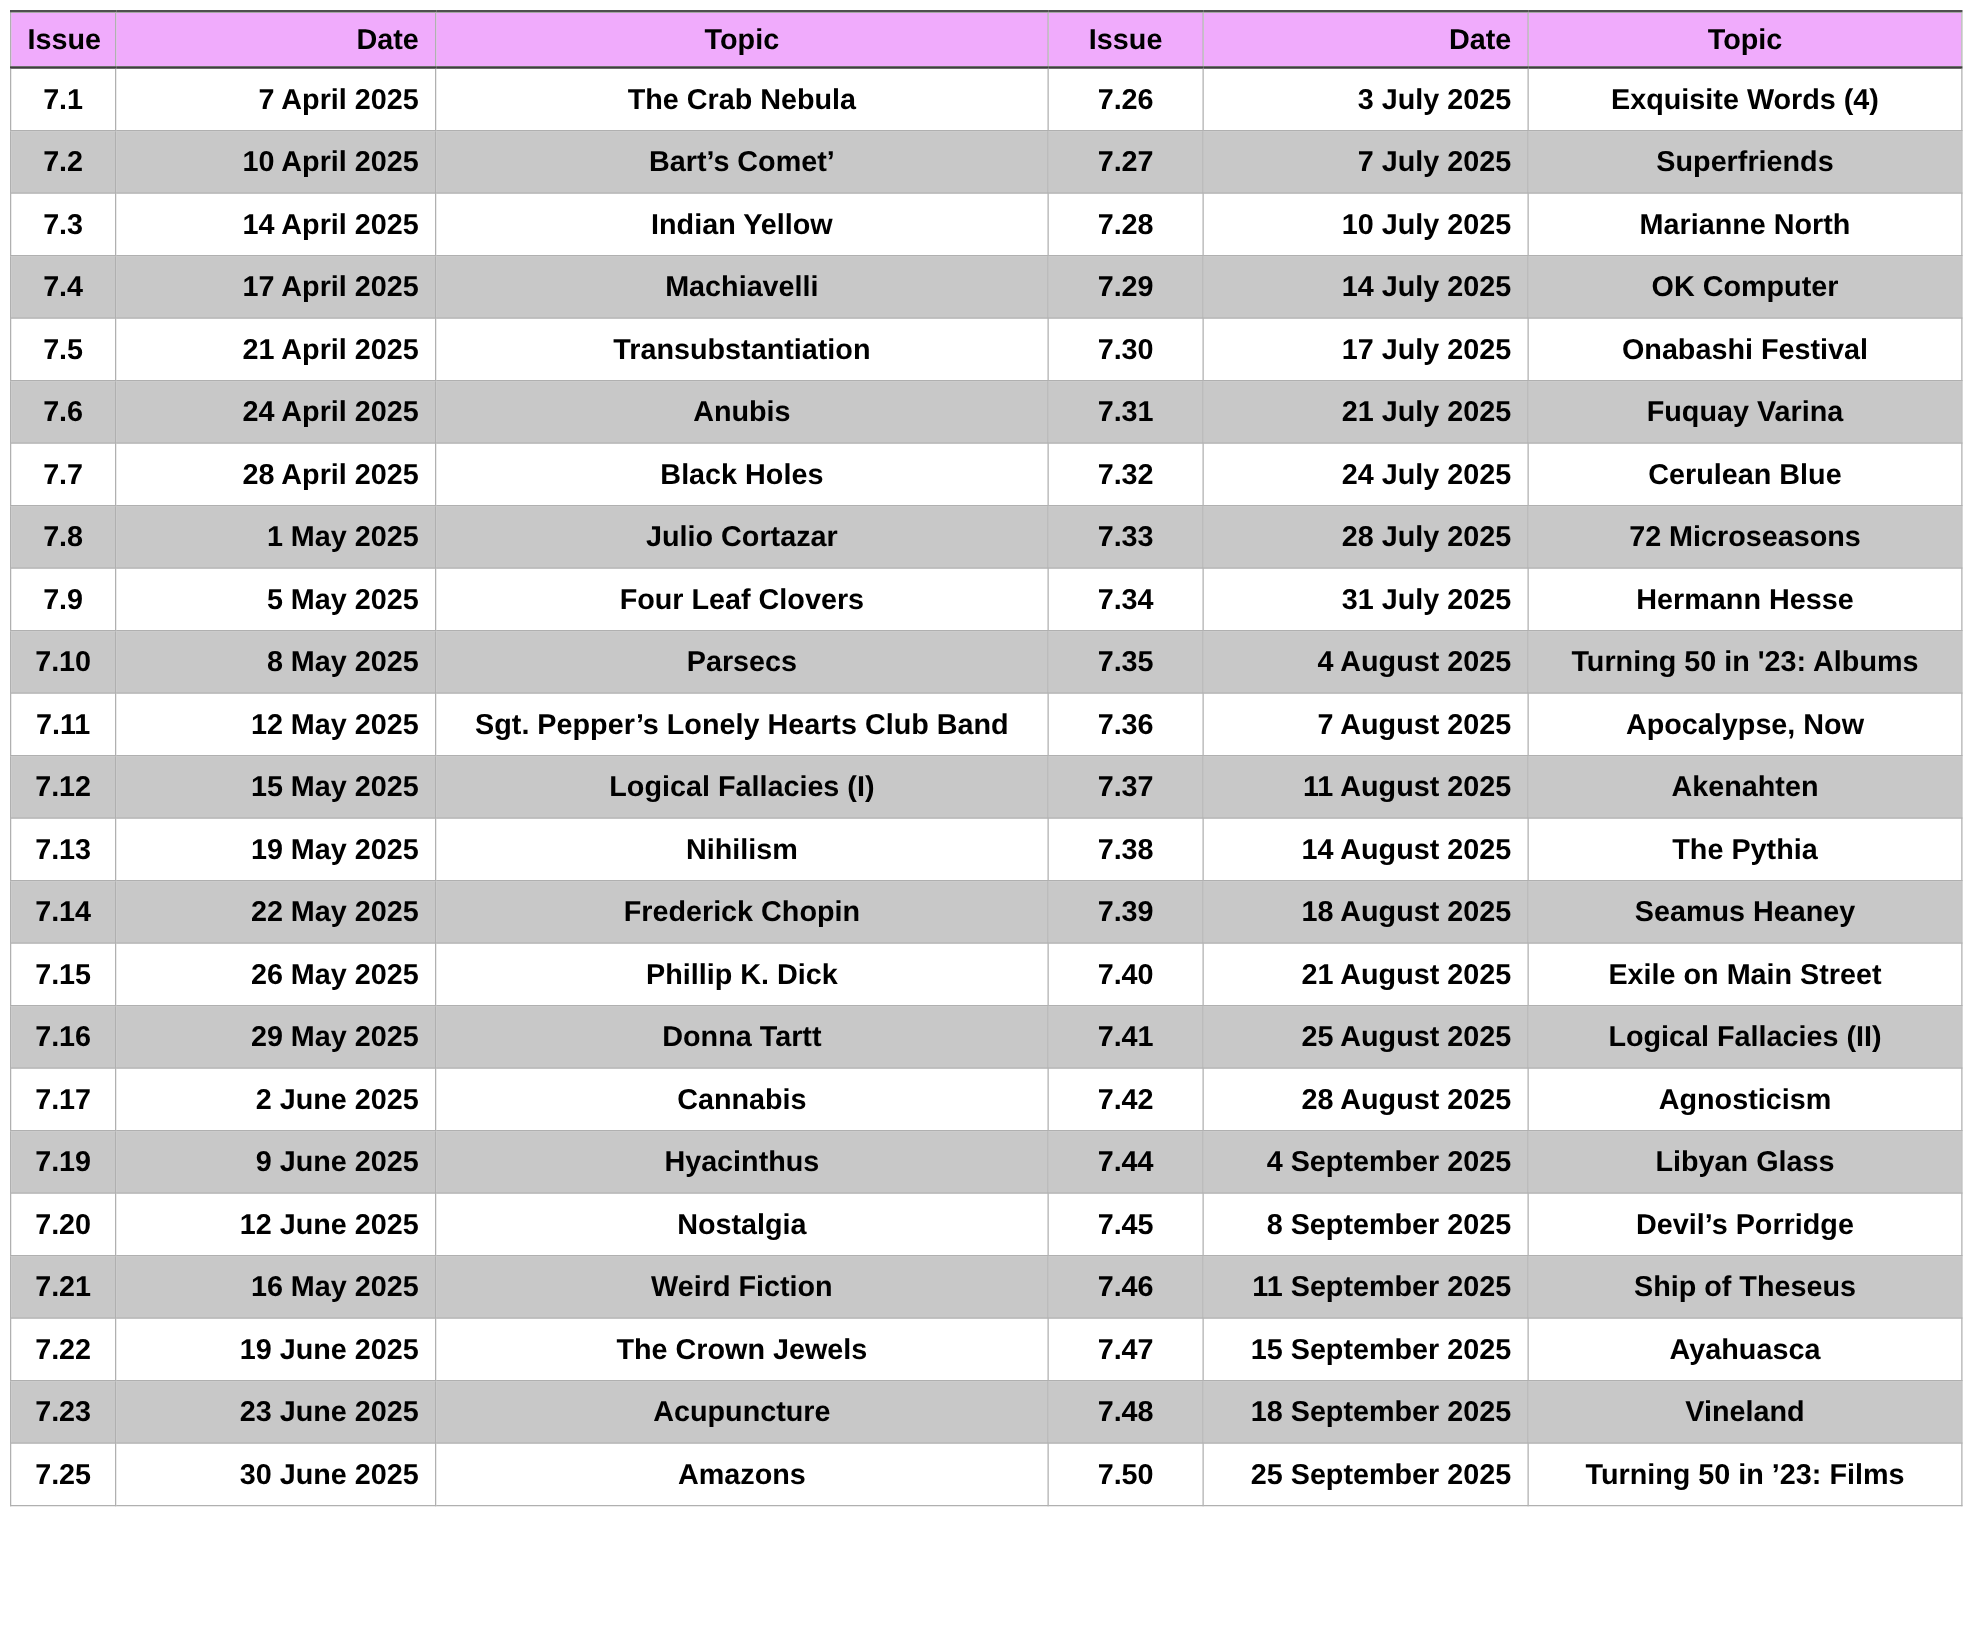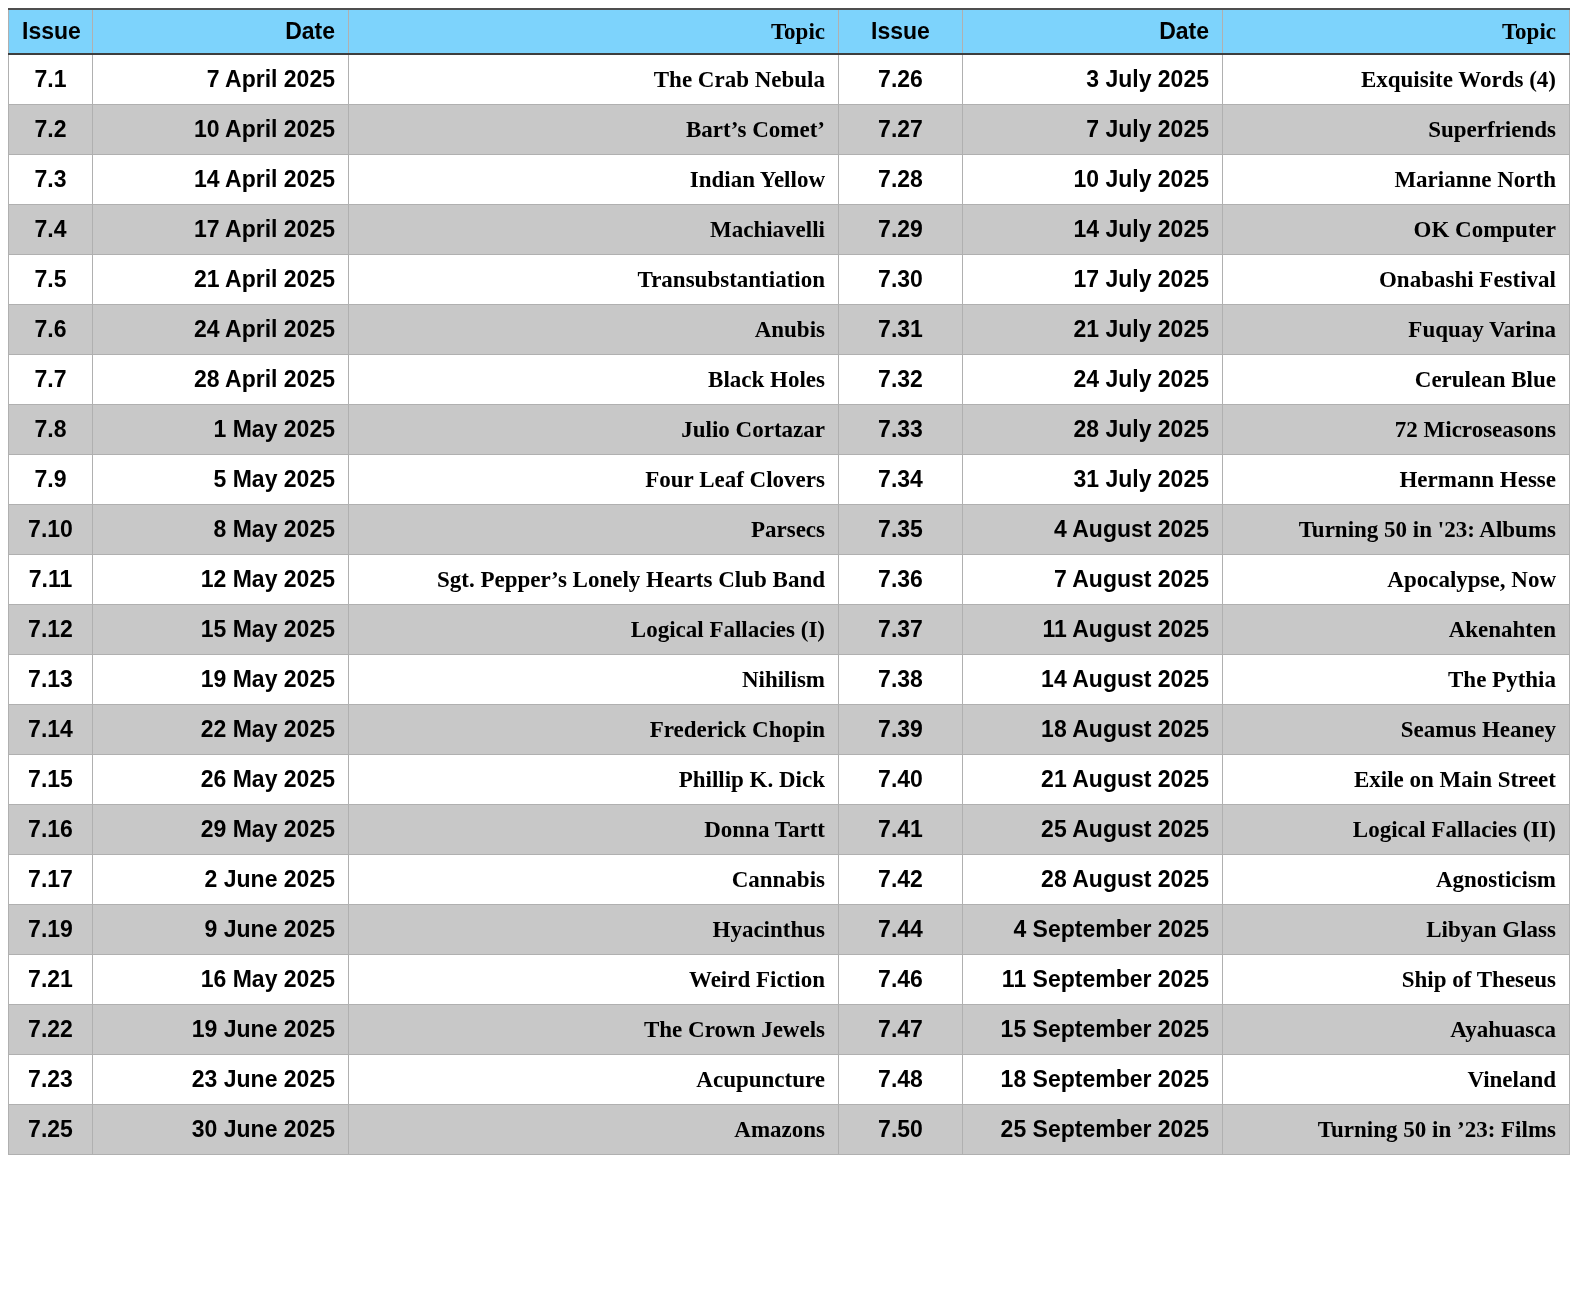--- a/index.html
+++ b/index.html
@@ -23,30 +23,30 @@
   th, td {
     border: 1px solid #b0b0b0;
     font-size: 23px;
     font-weight: bold;
     color: #000000;
     padding: 0 13px;
     overflow: hidden;
     white-space: nowrap;
   }
   thead th {
-    background: #7dd3fc;
+    background: #f0abfc;
     height: 43px;
     border-top: 2px solid #4f4f4f;
     border-bottom: 2px solid #3e3e3e;
   }
   tbody td { height: 49px; background: #ffffff; }
   tbody tr:nth-child(even) td { background: #c8c8c8; }
   .c-issue { text-align: center; }
   .c-date  { text-align: right; }
-  .c-topic { text-align: right; font-family: Liberation Serif, serif; }
+  .c-topic { text-align: center; }
 </style>
 </head>
 <body>
 
 <table class="issues">
   <colgroup>
     <col style="width:84px">
     <col style="width:256px">
     <col style="width:490px">
     <col style="width:124px">
@@ -202,20 +202,28 @@
       </tr>
       <tr>
         <td class="c-issue">7.19</td>
         <td class="c-date">9 June 2025</td>
         <td class="c-topic">Hyacinthus</td>
         <td class="c-issue">7.44</td>
         <td class="c-date">4 September 2025</td>
         <td class="c-topic">Libyan Glass</td>
       </tr>
       <tr>
+        <td class="c-issue">7.20</td>
+        <td class="c-date">12 June 2025</td>
+        <td class="c-topic">Nostalgia</td>
+        <td class="c-issue">7.45</td>
+        <td class="c-date">8 September 2025</td>
+        <td class="c-topic">Devil’s Porridge</td>
+      </tr>
+      <tr>
         <td class="c-issue">7.21</td>
         <td class="c-date">16 May 2025</td>
         <td class="c-topic">Weird Fiction</td>
         <td class="c-issue">7.46</td>
         <td class="c-date">11 September 2025</td>
         <td class="c-topic">Ship of Theseus</td>
       </tr>
       <tr>
         <td class="c-issue">7.22</td>
         <td class="c-date">19 June 2025</td>

